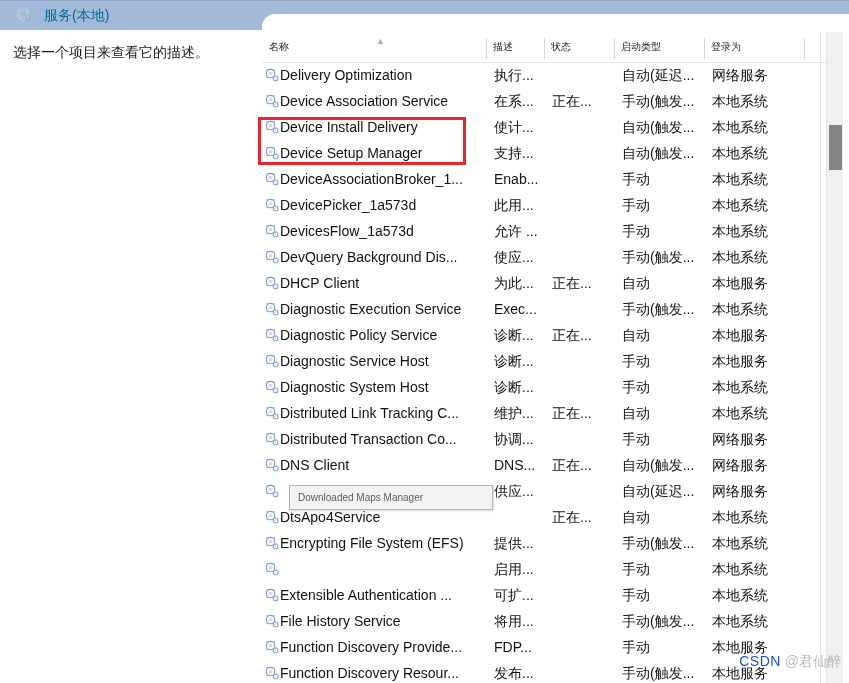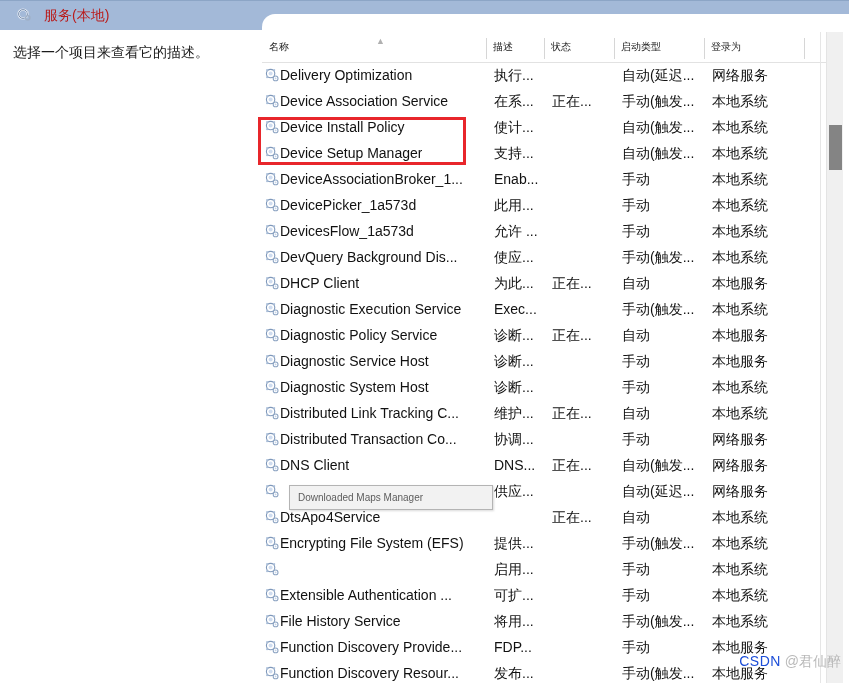--- a/index.html
+++ b/index.html
@@ -59,21 +59,21 @@
 
   .title-icon {
     position: absolute;
     left: 16px; top: 7px;
     width: 17px; height: 17px;
   }
   .title-text {
     position: absolute;
     left: 44px; top: 5px;
     font-size: 14px;
-    color: #b91c1c;
+    color: #0369a1;
     line-height: 20px;
     white-space: nowrap;
   }
 
   
   .left-pane {
     position: absolute;
     left: 0; top: 30px;
     width: 262px;
     height: 653px;
@@ -341,21 +341,21 @@
         <div class="row">
           <svg class="svc-icon" width="17" height="17" viewBox="0 0 17 17">
             <circle cx="6.6" cy="6.6" r="4.2" fill="#ffffff" stroke="#7f98ba" stroke-width="1.1"></circle>
             <circle cx="6.6" cy="6.6" r="2.0" fill="#cfdcef"></circle>
             <rect x="2.2" y="2.2" width="1.9" height="1.9" fill="#a9bdd8"></rect>
             <rect x="9.2" y="2.2" width="1.9" height="1.9" fill="#a9bdd8"></rect>
             <rect x="2.2" y="9.2" width="1.9" height="1.9" fill="#a9bdd8"></rect>
             <circle cx="11.6" cy="11.4" r="2.4" fill="#ffffff" stroke="#8fa6c4" stroke-width="1.1"></circle>
             <circle cx="11.6" cy="11.4" r="0.9" fill="#c3d2e6"></circle>
           </svg>
-          <div class="cell name">Device Install Policy</div>
+          <div class="cell name">Device Install Delivery</div>
           <div class="cell desc">使计...</div>
           <div class="cell state"></div>
           <div class="cell startup">自动(触发...</div>
           <div class="cell logon">本地系统</div>
         </div>
         <div class="row">
           <svg class="svc-icon" width="17" height="17" viewBox="0 0 17 17">
             <circle cx="6.6" cy="6.6" r="4.2" fill="#ffffff" stroke="#7f98ba" stroke-width="1.1"></circle>
             <circle cx="6.6" cy="6.6" r="2.0" fill="#cfdcef"></circle>
             <rect x="2.2" y="2.2" width="1.9" height="1.9" fill="#a9bdd8"></rect>

